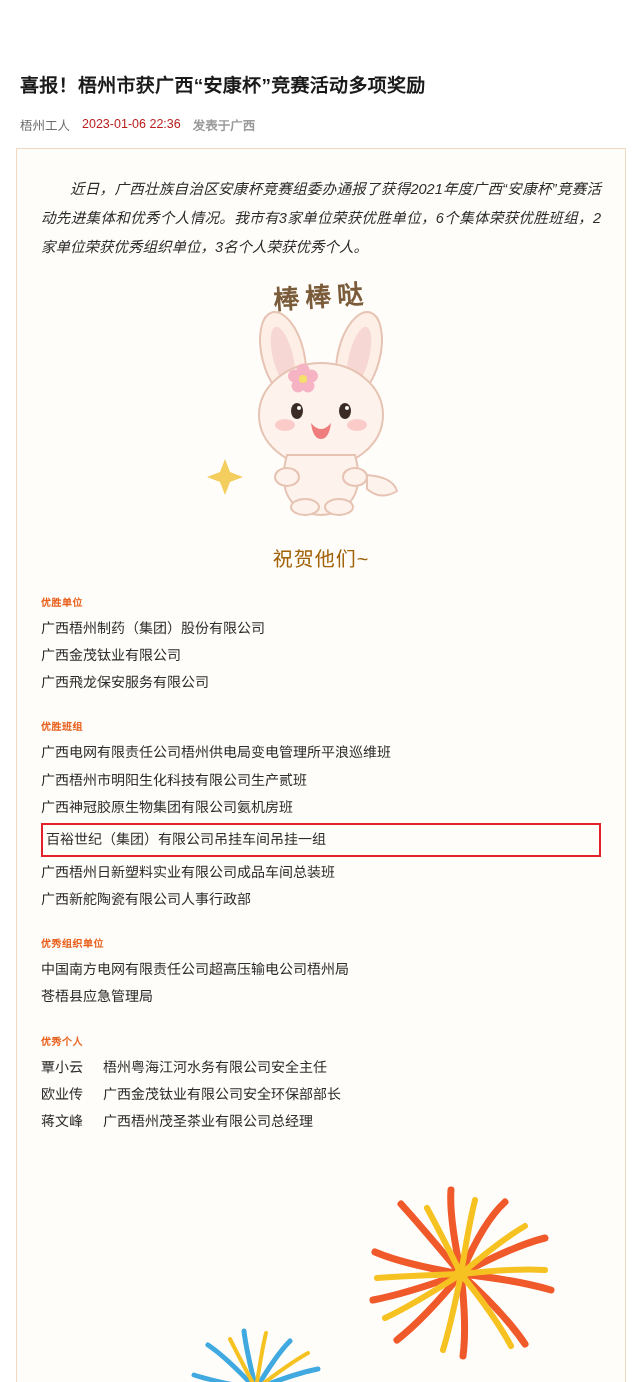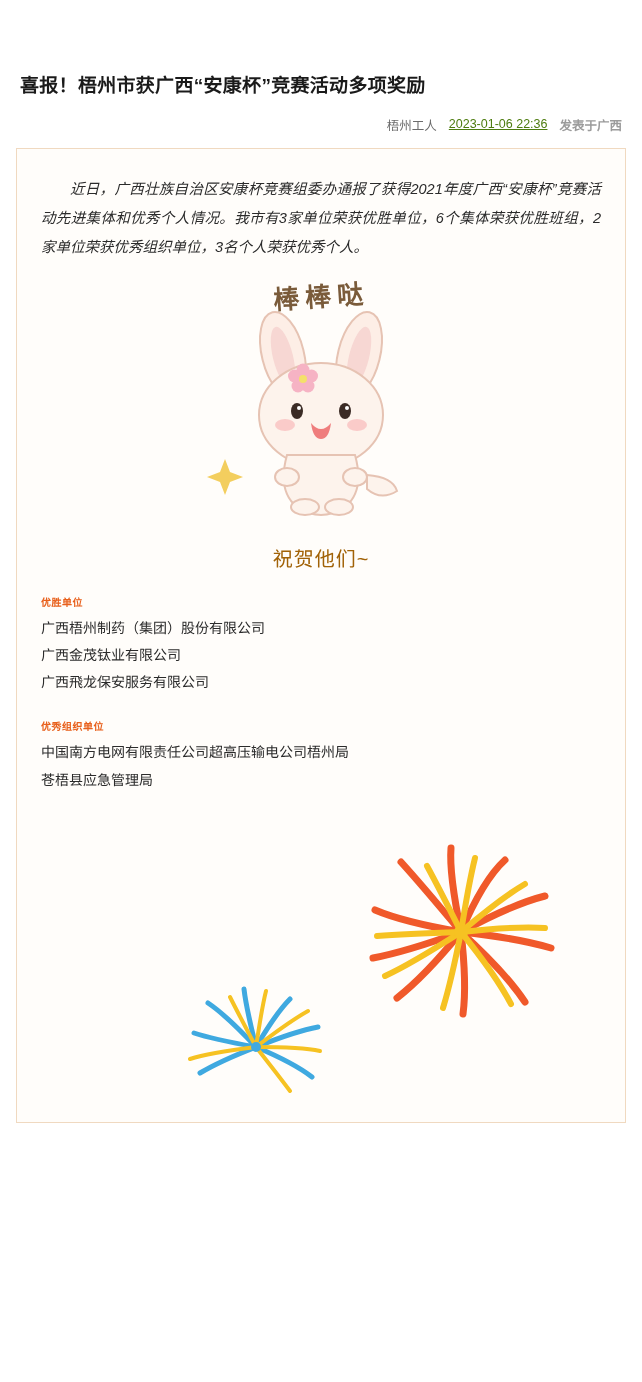--- a/index.html
+++ b/index.html
@@ -36,26 +36,25 @@
     letter-spacing: 0.3px;
     margin: 0 0 14px 0;
   }
   .meta-row {
     display: flex;
     align-items: center;
     gap: 12px;
     font-size: 12.5px;
     color: #9b9b9b;
     padding-bottom: 14px;
-    justify-content: flex-end;
   }
   .meta-account {
     color: #6b6b6b;
   }
-  .meta-date { color: #4d7c0f; text-decoration: underline; }
+  .meta-date { color: #b91c1c; }
   .meta-loc { color: #9b9b9b; font-weight: bold; }
 
   
   .body-card {
     margin: 0 16px;
     border: 1px solid #f0d9c0;
     border-top: 1px solid #f0d9c0;
     background: #fffdfa;
     padding: 26px 24px 10px 24px;
     box-sizing: border-box;
@@ -198,27 +197,51 @@
       <div class="illus-caption-bottom">祝贺他们~</div>
     </div>
 
     <div class="section">
       <div class="section-title">优胜单位</div>
       <div class="award-item">广西梧州制药（集团）股份有限公司</div>
       <div class="award-item">广西金茂钛业有限公司</div>
       <div class="award-item">广西飛龙保安服务有限公司</div>
     </div>
 
+    <div class="section">
+      <div class="section-title">优胜班组</div>
+      <div class="award-item">广西电网有限责任公司梧州供电局变电管理所平浪巡维班</div>
+      <div class="award-item">广西梧州市明阳生化科技有限公司生产贰班</div>
+      <div class="award-item">广西神冠胶原生物集团有限公司氨机房班</div>
+      <div class="award-item highlight">百裕世纪（集团）有限公司吊挂车间吊挂一组</div>
+      <div class="award-item">广西梧州日新塑料实业有限公司成品车间总装班</div>
+      <div class="award-item">广西新舵陶瓷有限公司人事行政部</div>
+    </div>
 
     <div class="section">
       <div class="section-title">优秀组织单位</div>
       <div class="award-item">中国南方电网有限责任公司超高压输电公司梧州局</div>
       <div class="award-item">苍梧县应急管理局</div>
     </div>
 
+    <div class="section">
+      <div class="section-title">优秀个人</div>
+      <div class="award-item">
+        <span class="person-name">覃小云</span>
+        <span>梧州粤海江河水务有限公司安全主任</span>
+      </div>
+      <div class="award-item">
+        <span class="person-name">欧业传</span>
+        <span>广西金茂钛业有限公司安全环保部部长</span>
+      </div>
+      <div class="award-item">
+        <span class="person-name">蒋文峰</span>
+        <span>广西梧州茂圣茶业有限公司总经理</span>
+      </div>
+    </div>
 
     <div class="fireworks">
       <svg width="594" height="300" viewBox="0 0 594 300">
         <g stroke-linecap="round" fill="none">
 
           <g stroke="#f0592a" stroke-width="7">
             <path d="M420 120 q-40 -48 -60 -70"></path>
             <path d="M420 120 q-12 -58 -10 -84"></path>
             <path d="M420 120 q22 -52 44 -72"></path>
             <path d="M420 120 q52 -28 84 -36"></path>

